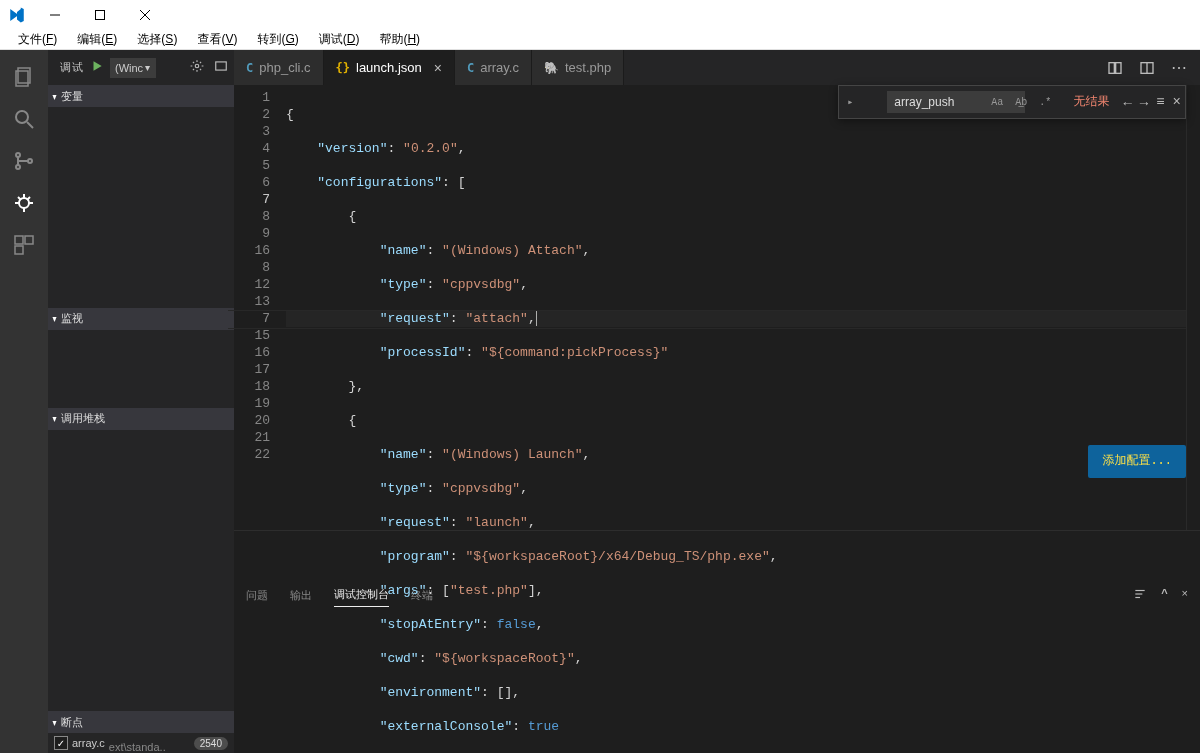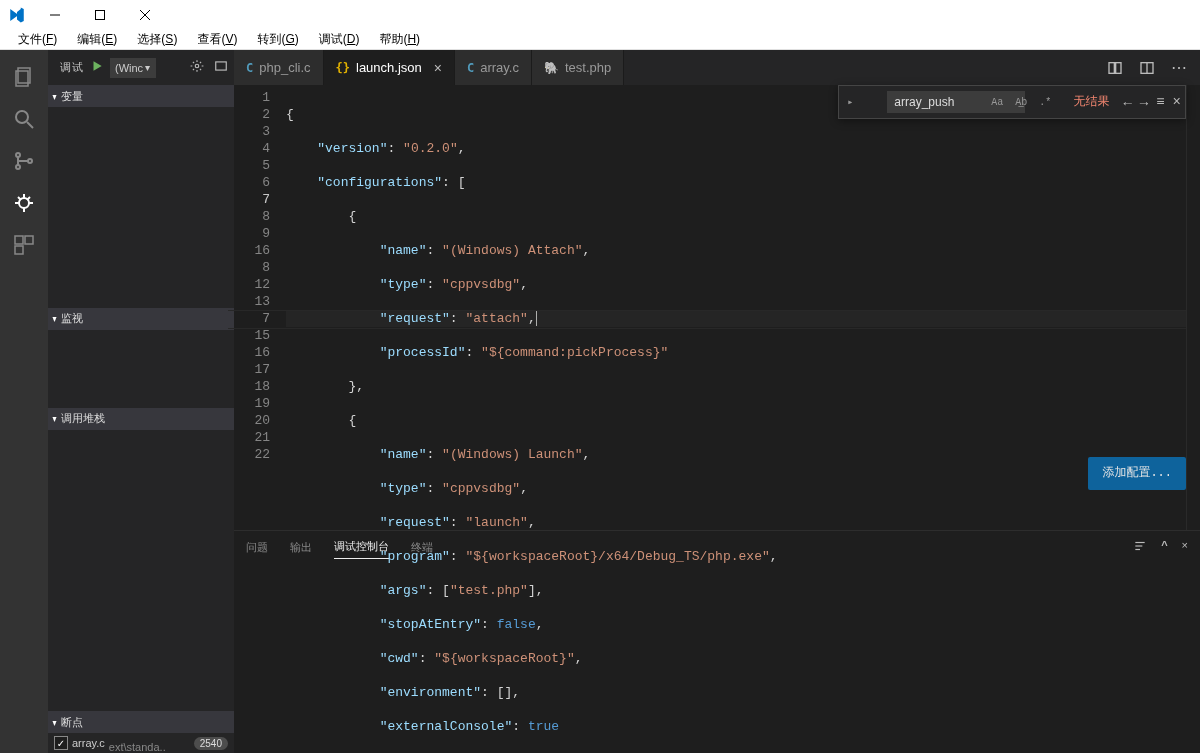--- a/index.html
+++ b/index.html
@@ -224,23 +224,23 @@
   .find .fopt span {
     font-size:10px; color:#999; border:1px solid transparent; padding:1px 3px;
   }
   .find .noresult { color:#f48771; font-size:12px; padding:0 8px 0 12px;}
   .find .nav { display:flex; gap:8px; color:#bbb; }
   .find .nav span { font-size:14px; }
 
   
   .addcfg {
     position:absolute;
-    right:14px; bottom:40px;
+    right:14px; bottom:52px;
     background:#0e639c;
-    color:#e5e5e5;
+    color:#fde047;
     padding:8px 14px;
     font-size:12px;
     border-radius:2px;
     cursor:pointer;
   }
 
   
   .panel {
     height:223px;
     background:#1e1e1e;
@@ -249,20 +249,21 @@
     flex-direction:column;
   }
   .panel-tabs {
     display:flex;
     align-items:center;
     height:32px;
     padding:0 12px;
     gap:22px;
     font-size:11px;
     color:#888;
+    margin-top:48px;
   }
   .panel-tabs .ptab { padding:4px 0; }
   .panel-tabs .ptab.active { color:#eee; border-bottom:1px solid #eee;}
   .panel-actions { margin-left:auto; display:flex; gap:14px; color:#bbb;}
 
   .minimap {
     width:14px; background:#1e1e1e; border-left:1px solid #2a2a2a;
   }
 
 </style>

